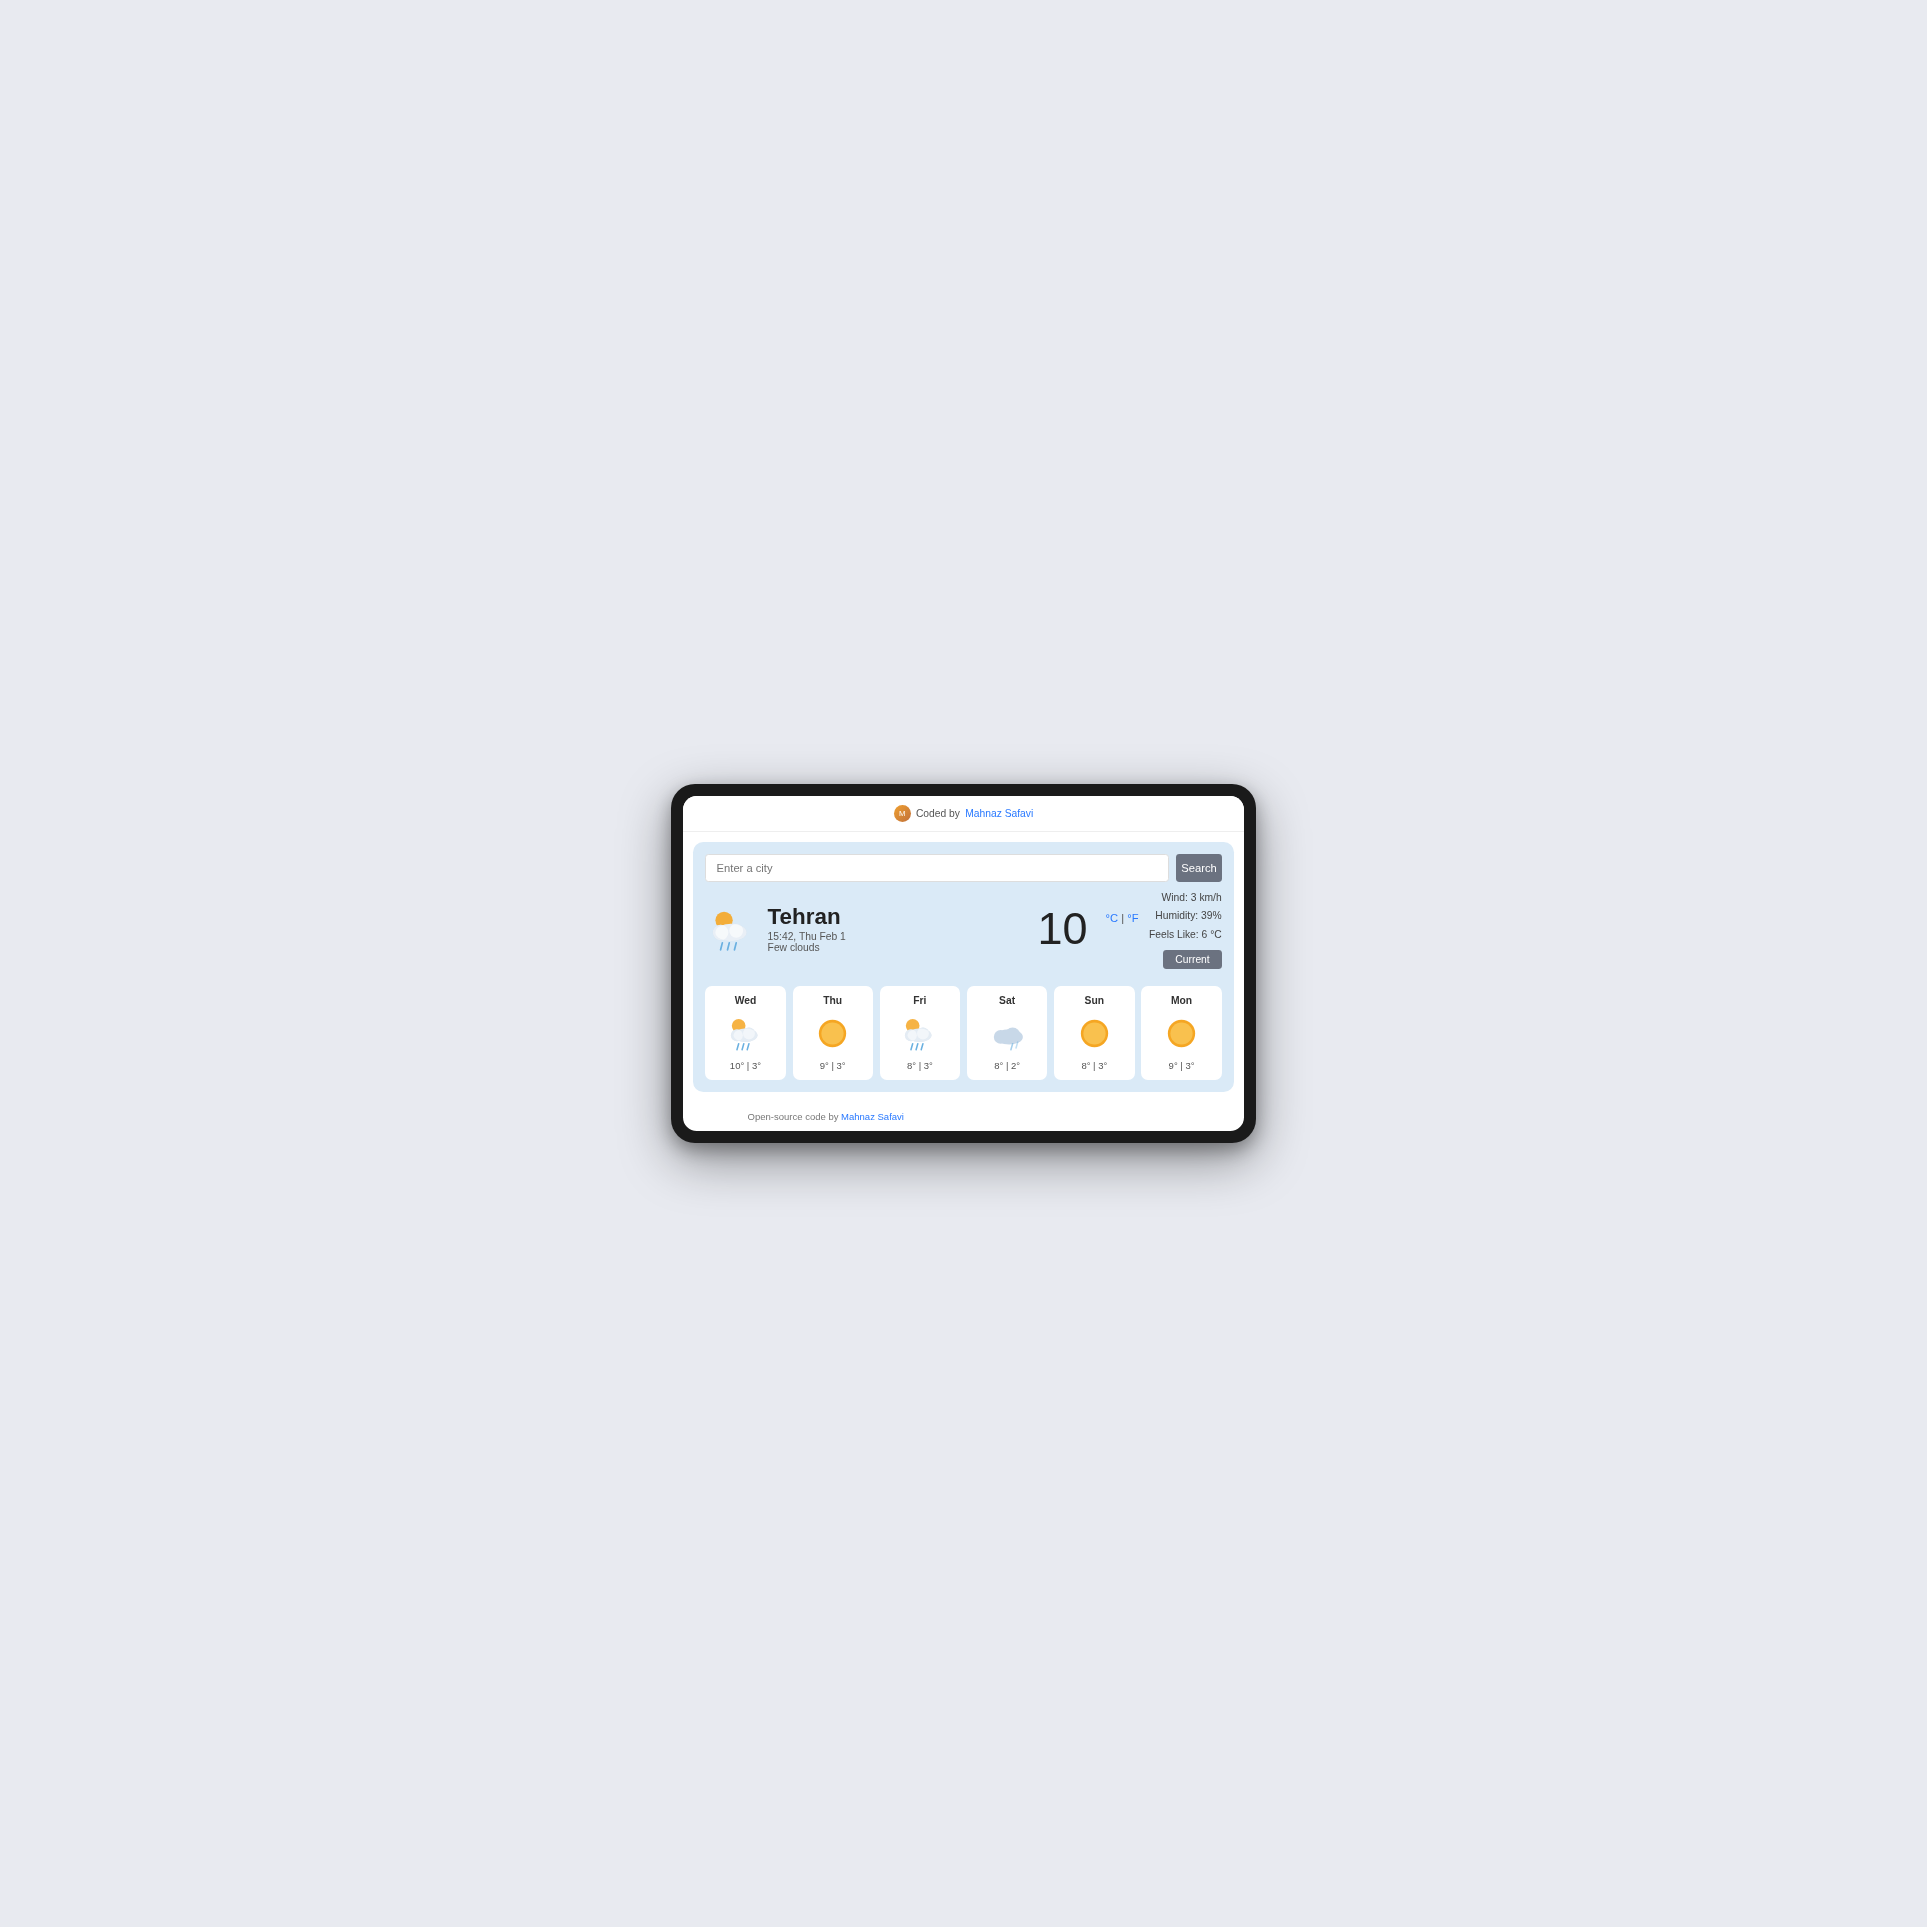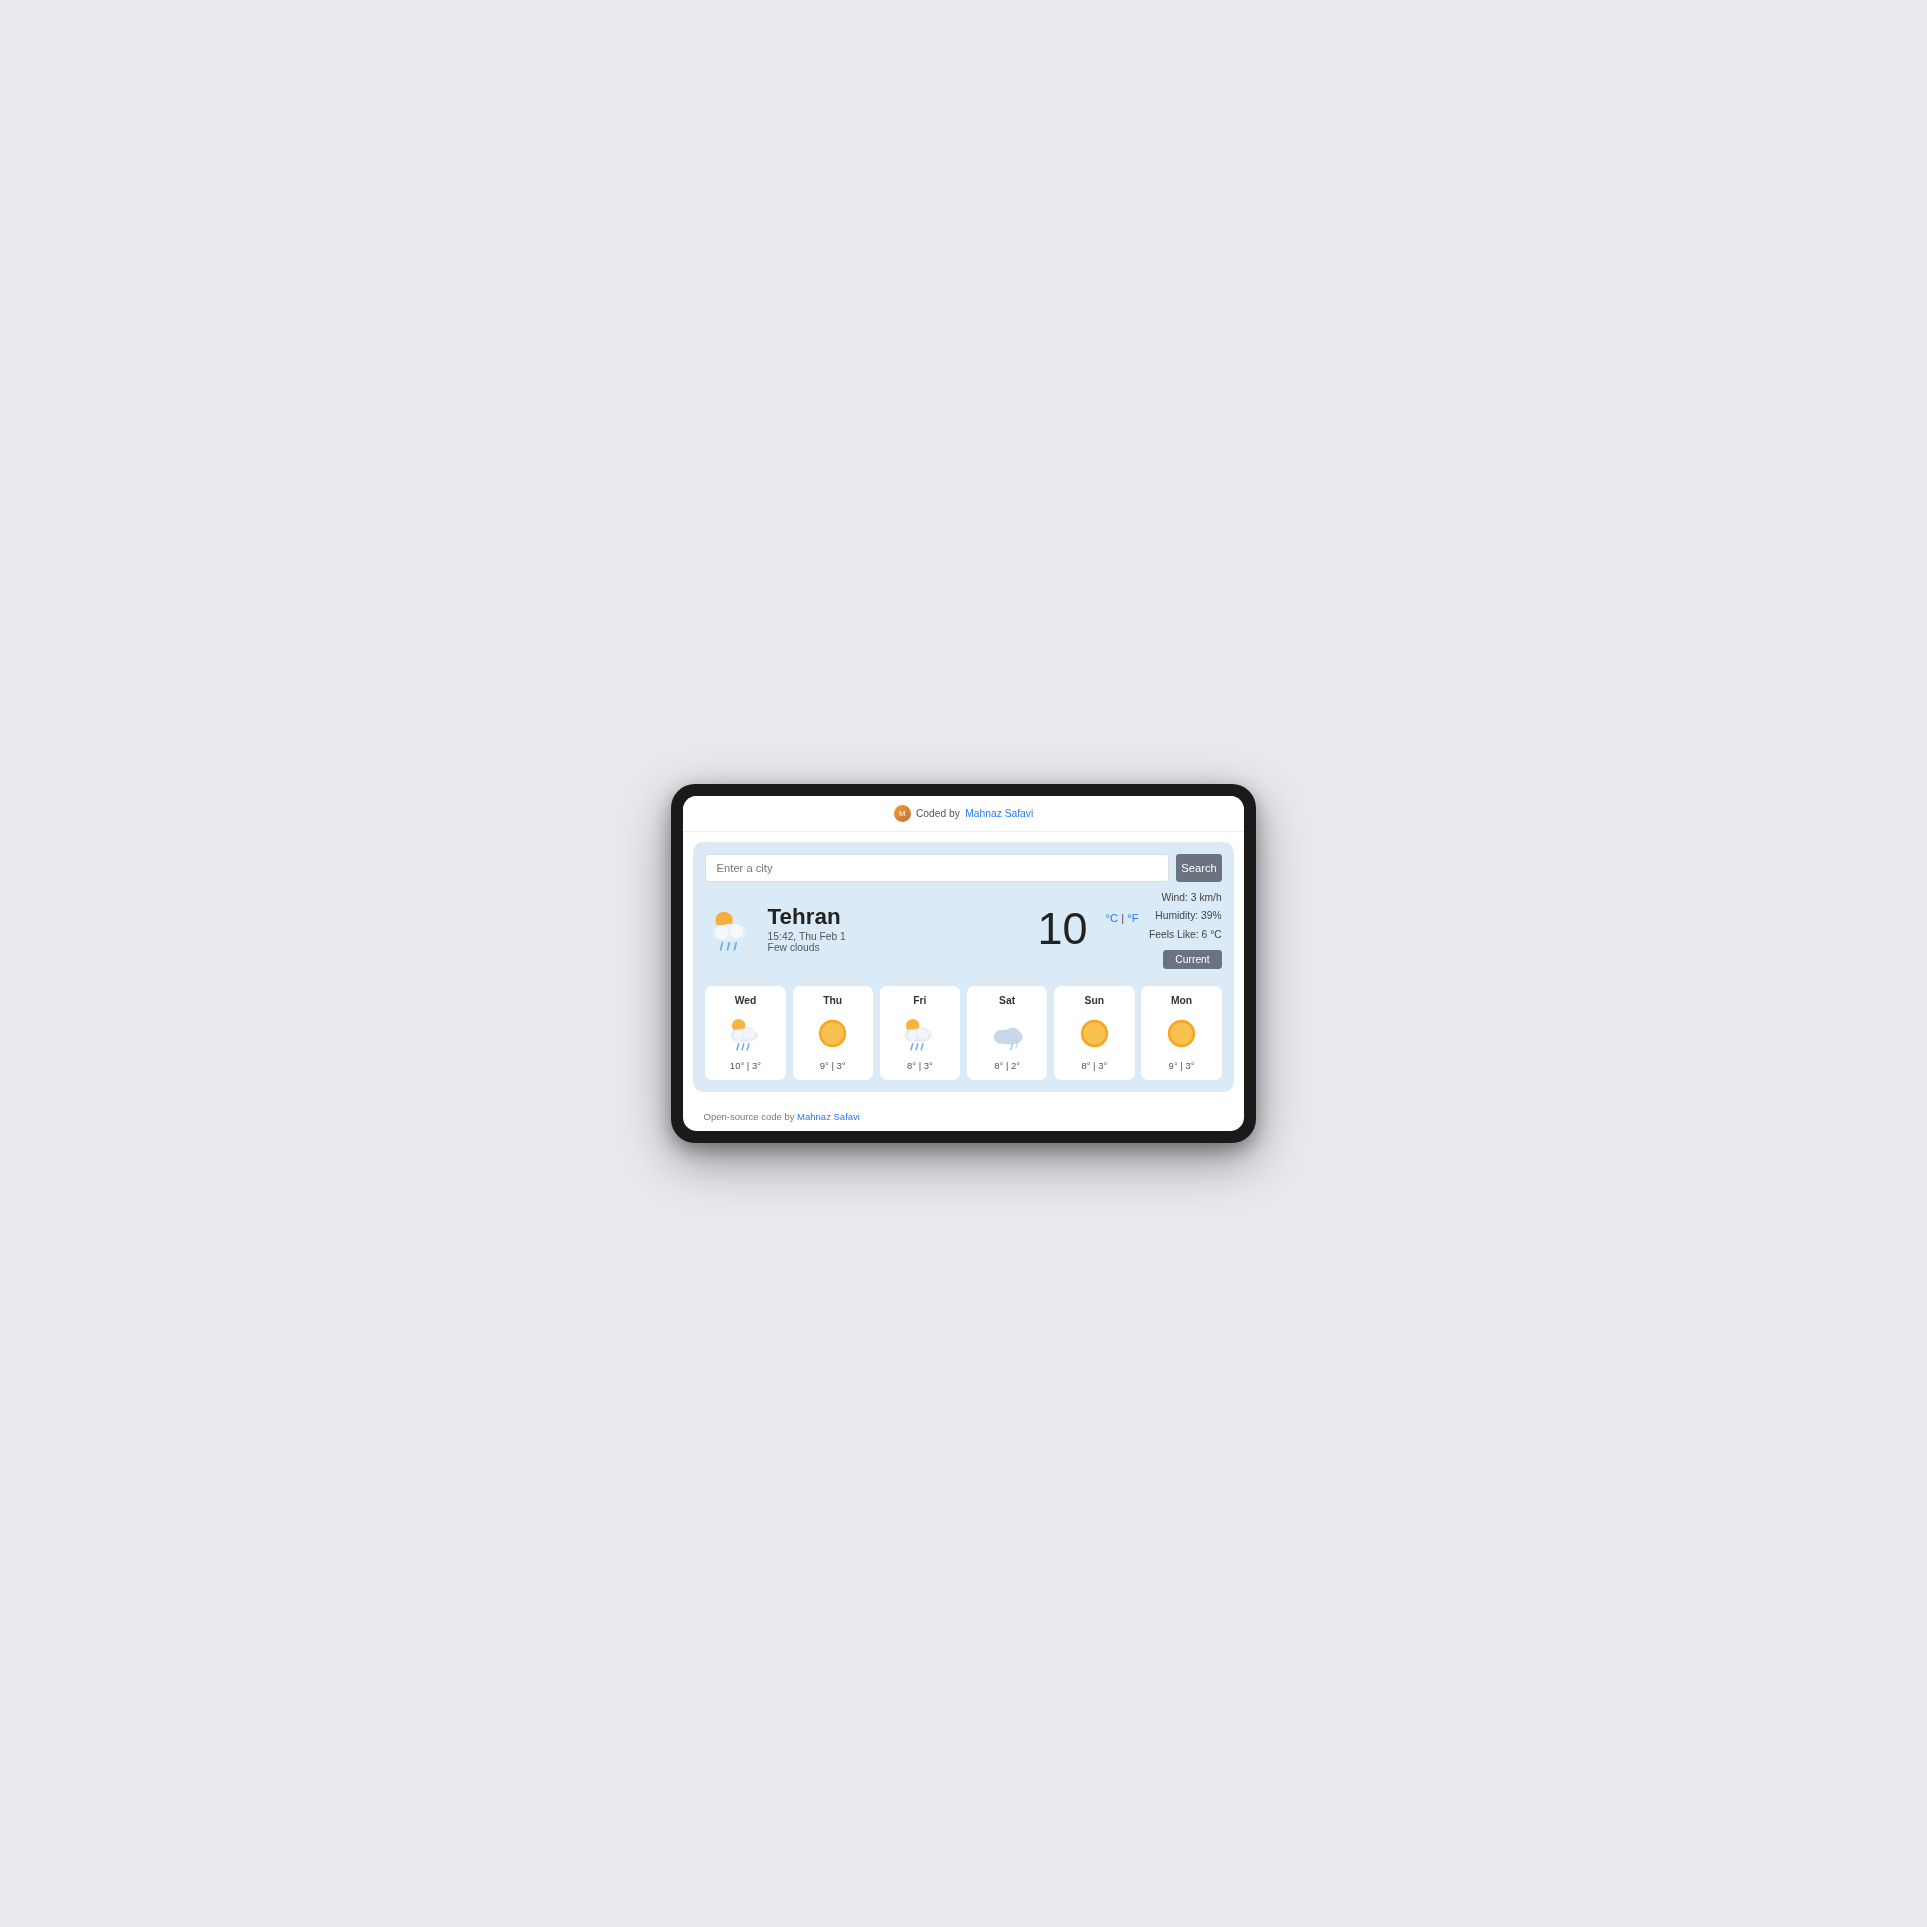--- a/index.html
+++ b/index.html
@@ -215,20 +215,21 @@
     .forecast-temps {
       font-size: 9.5px;
       color: #555;
     }
 
     
     .app-footer {
       padding: 8.6px 20.6px;
       font-size: 9.5px;
       color: #777;
+      margin-left: 44px;
     }
 
     .app-footer a {
       color: #2979ff;
       text-decoration: none;
     }
   </style>
 </head>
 <body>
 

